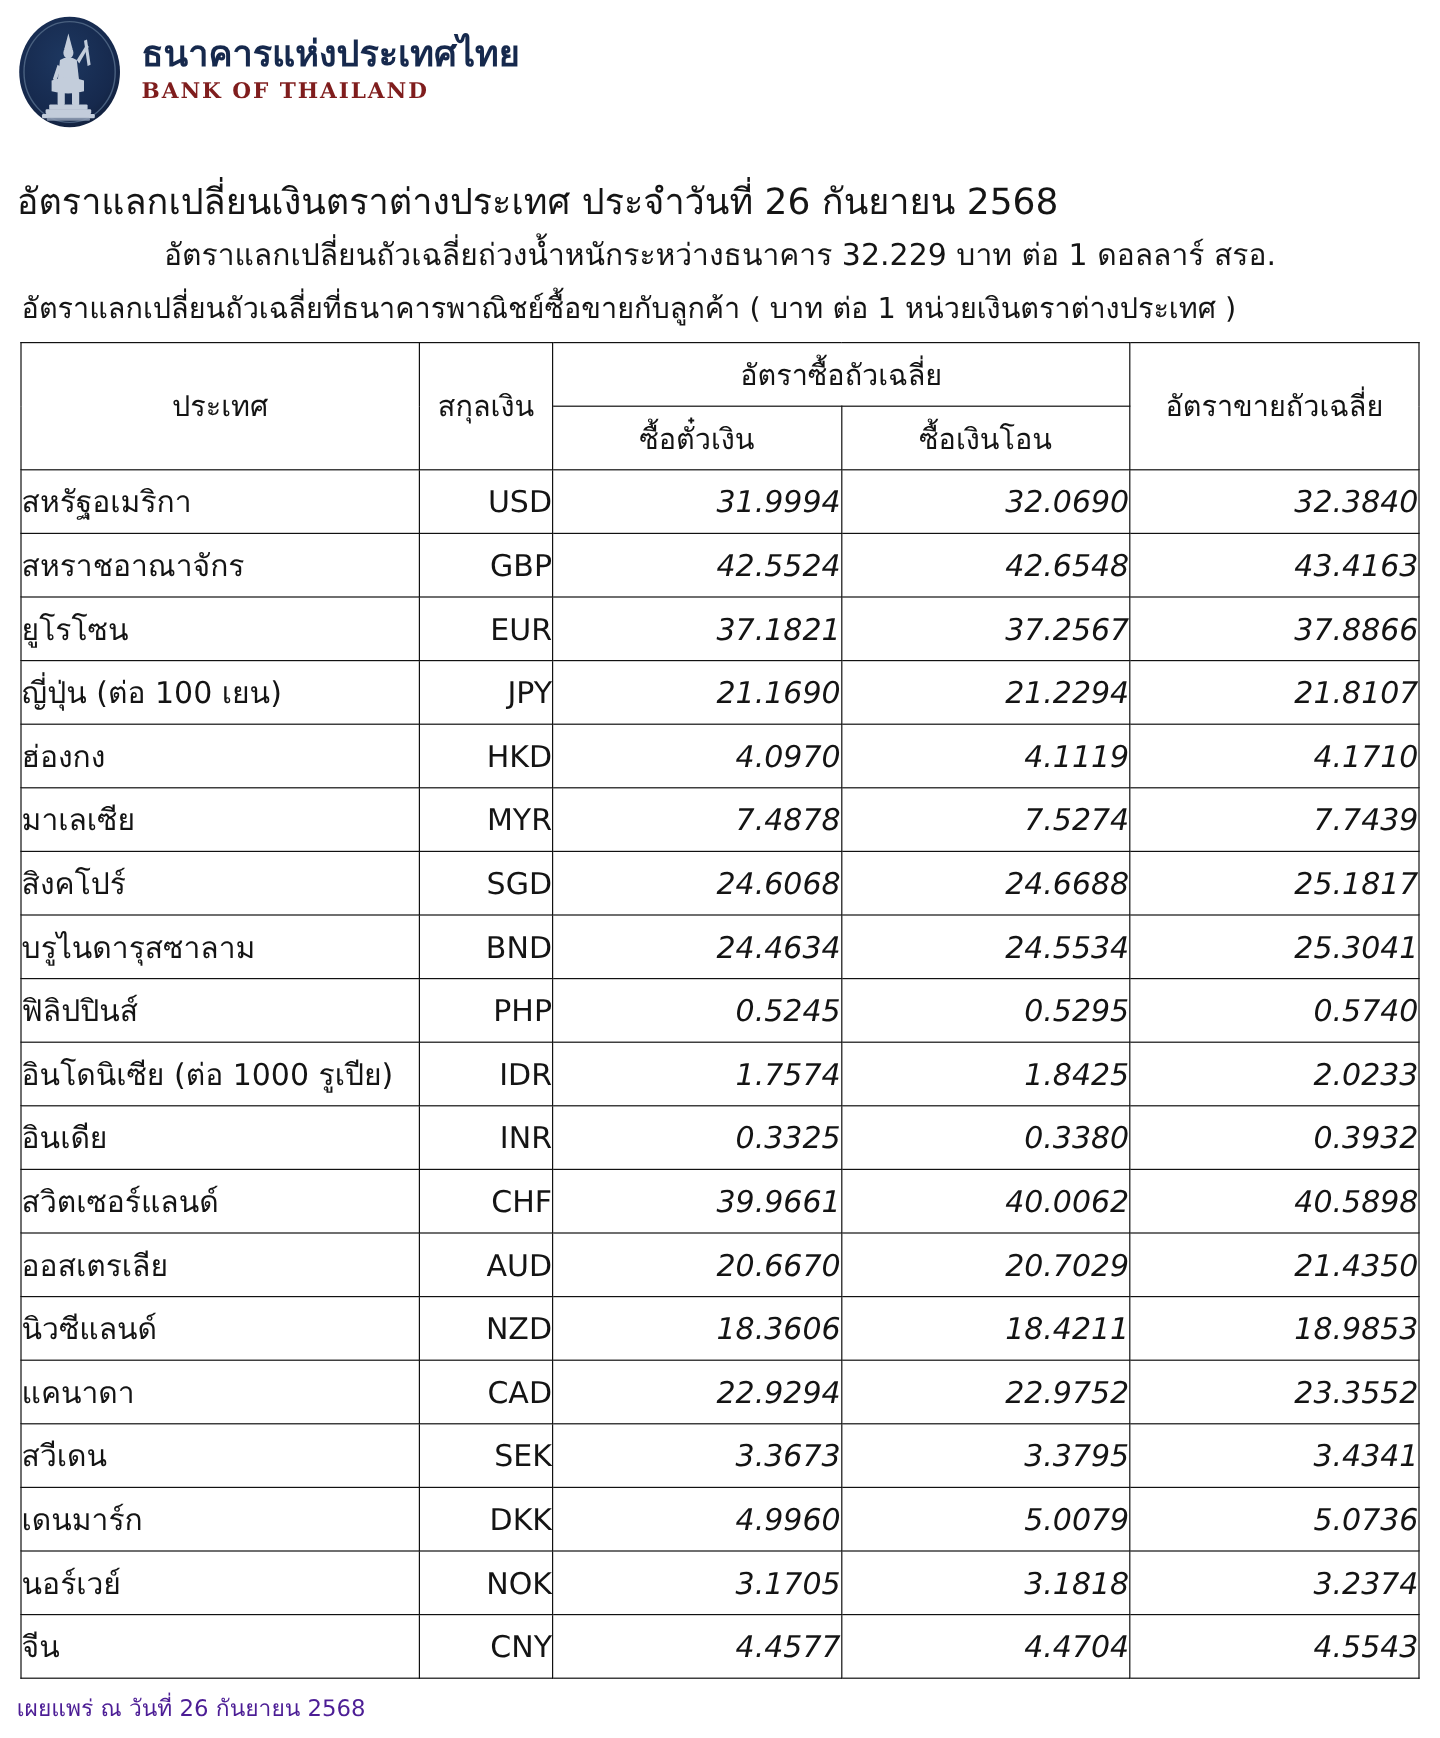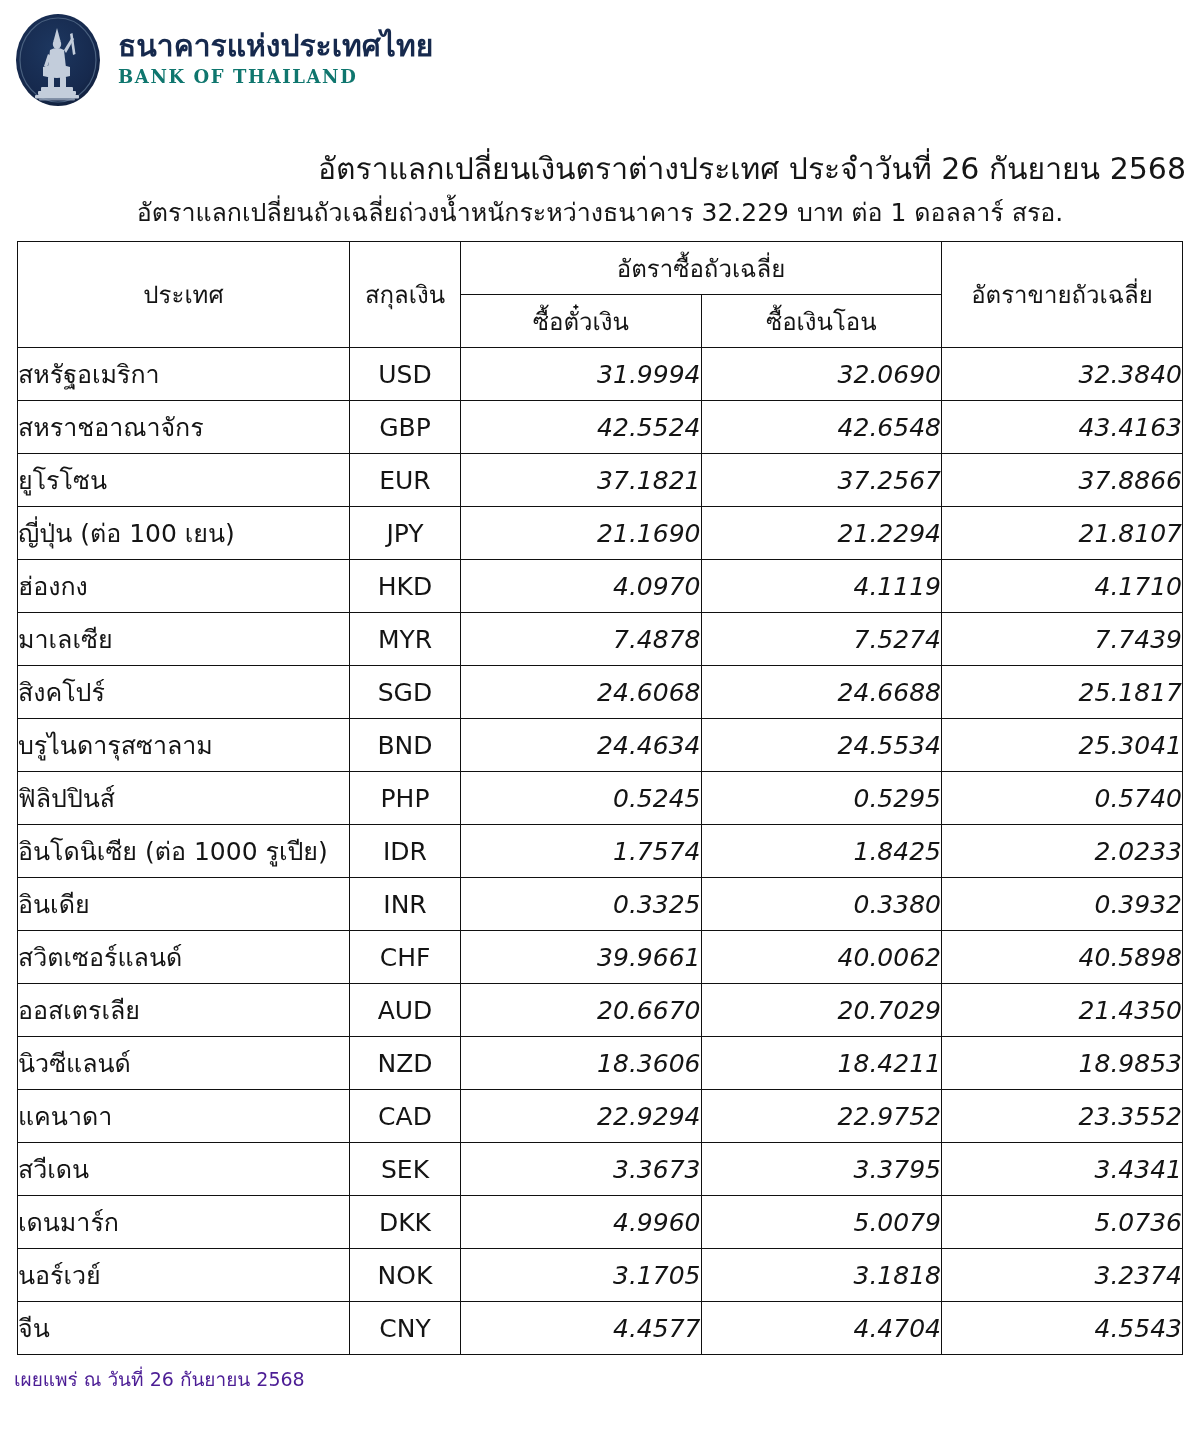--- a/index.html
+++ b/index.html
@@ -43,33 +43,33 @@
     color: #16294d;
     letter-spacing: 0px;
     white-space: nowrap;
     display: block;
     line-height: 1.18;
   }
   .brand-en {
     font-family: "DejaVu Serif", "Liberation Serif", serif;
     font-size: 18px;
     font-weight: 700;
-    color: #0f766e;
+    color: #7f1d1d;
     letter-spacing: 1.6px;
     display: block;
     margin-top: 4px;
     white-space: nowrap;
   }
 
   
   .titles {
     padding: 0 14px;
   }
   .title-main {
-    text-align: right;
+    text-align: left;
     font-size: 30px;
     font-weight: 400;
     color: #151515;
     margin: 38px 0 0 0;
     line-height: 1.28;
     white-space: nowrap;
   }
   .title-sub {
     text-align: center;
     font-size: 25px;
@@ -119,21 +119,21 @@
 
   table.fx tbody td {
     height: 52px;
     font-size: 25px;
   }
   td.country {
     text-align: left;
     padding-left: 12px;
   }
   td.curr {
-    text-align: center;
+    text-align: right;
   }
   td.num {
     text-align: right;
     padding-right: 18px;
     font-style: italic;
   }
 
   .footer-note {
     margin: 9px 0 0 14px;
     font-size: 19px;
@@ -185,20 +185,21 @@
   </span>
   <span class="brand-text">
     <span class="brand-th">ธนาคารแห่งประเทศไทย</span>
     <span class="brand-en">BANK OF THAILAND</span>
   </span>
 </div>
 
 <div class="titles">
   <div class="title-main">อัตราแลกเปลี่ยนเงินตราต่างประเทศ ประจำวันที่ 26 กันยายน 2568</div>
   <div class="title-sub">อัตราแลกเปลี่ยนถัวเฉลี่ยถ่วงน้ำหนักระหว่างธนาคาร 32.229 บาท ต่อ 1 ดอลลาร์ สรอ.</div>
+  <div class="title-sub2">อัตราแลกเปลี่ยนถัวเฉลี่ยที่ธนาคารพาณิชย์ซื้อขายกับลูกค้า ( บาท ต่อ 1 หน่วยเงินตราต่างประเทศ )</div>
 </div>
 
 <div class="table-wrap">
   <table class="fx">
     <thead>
       <tr>
         <th class="c-country" rowspan="2">ประเทศ</th>
         <th class="c-curr" rowspan="2">สกุลเงิน</th>
         <th colspan="2">อัตราซื้อถัวเฉลี่ย</th>
         <th class="c-sell" rowspan="2">อัตราขายถัวเฉลี่ย</th>

